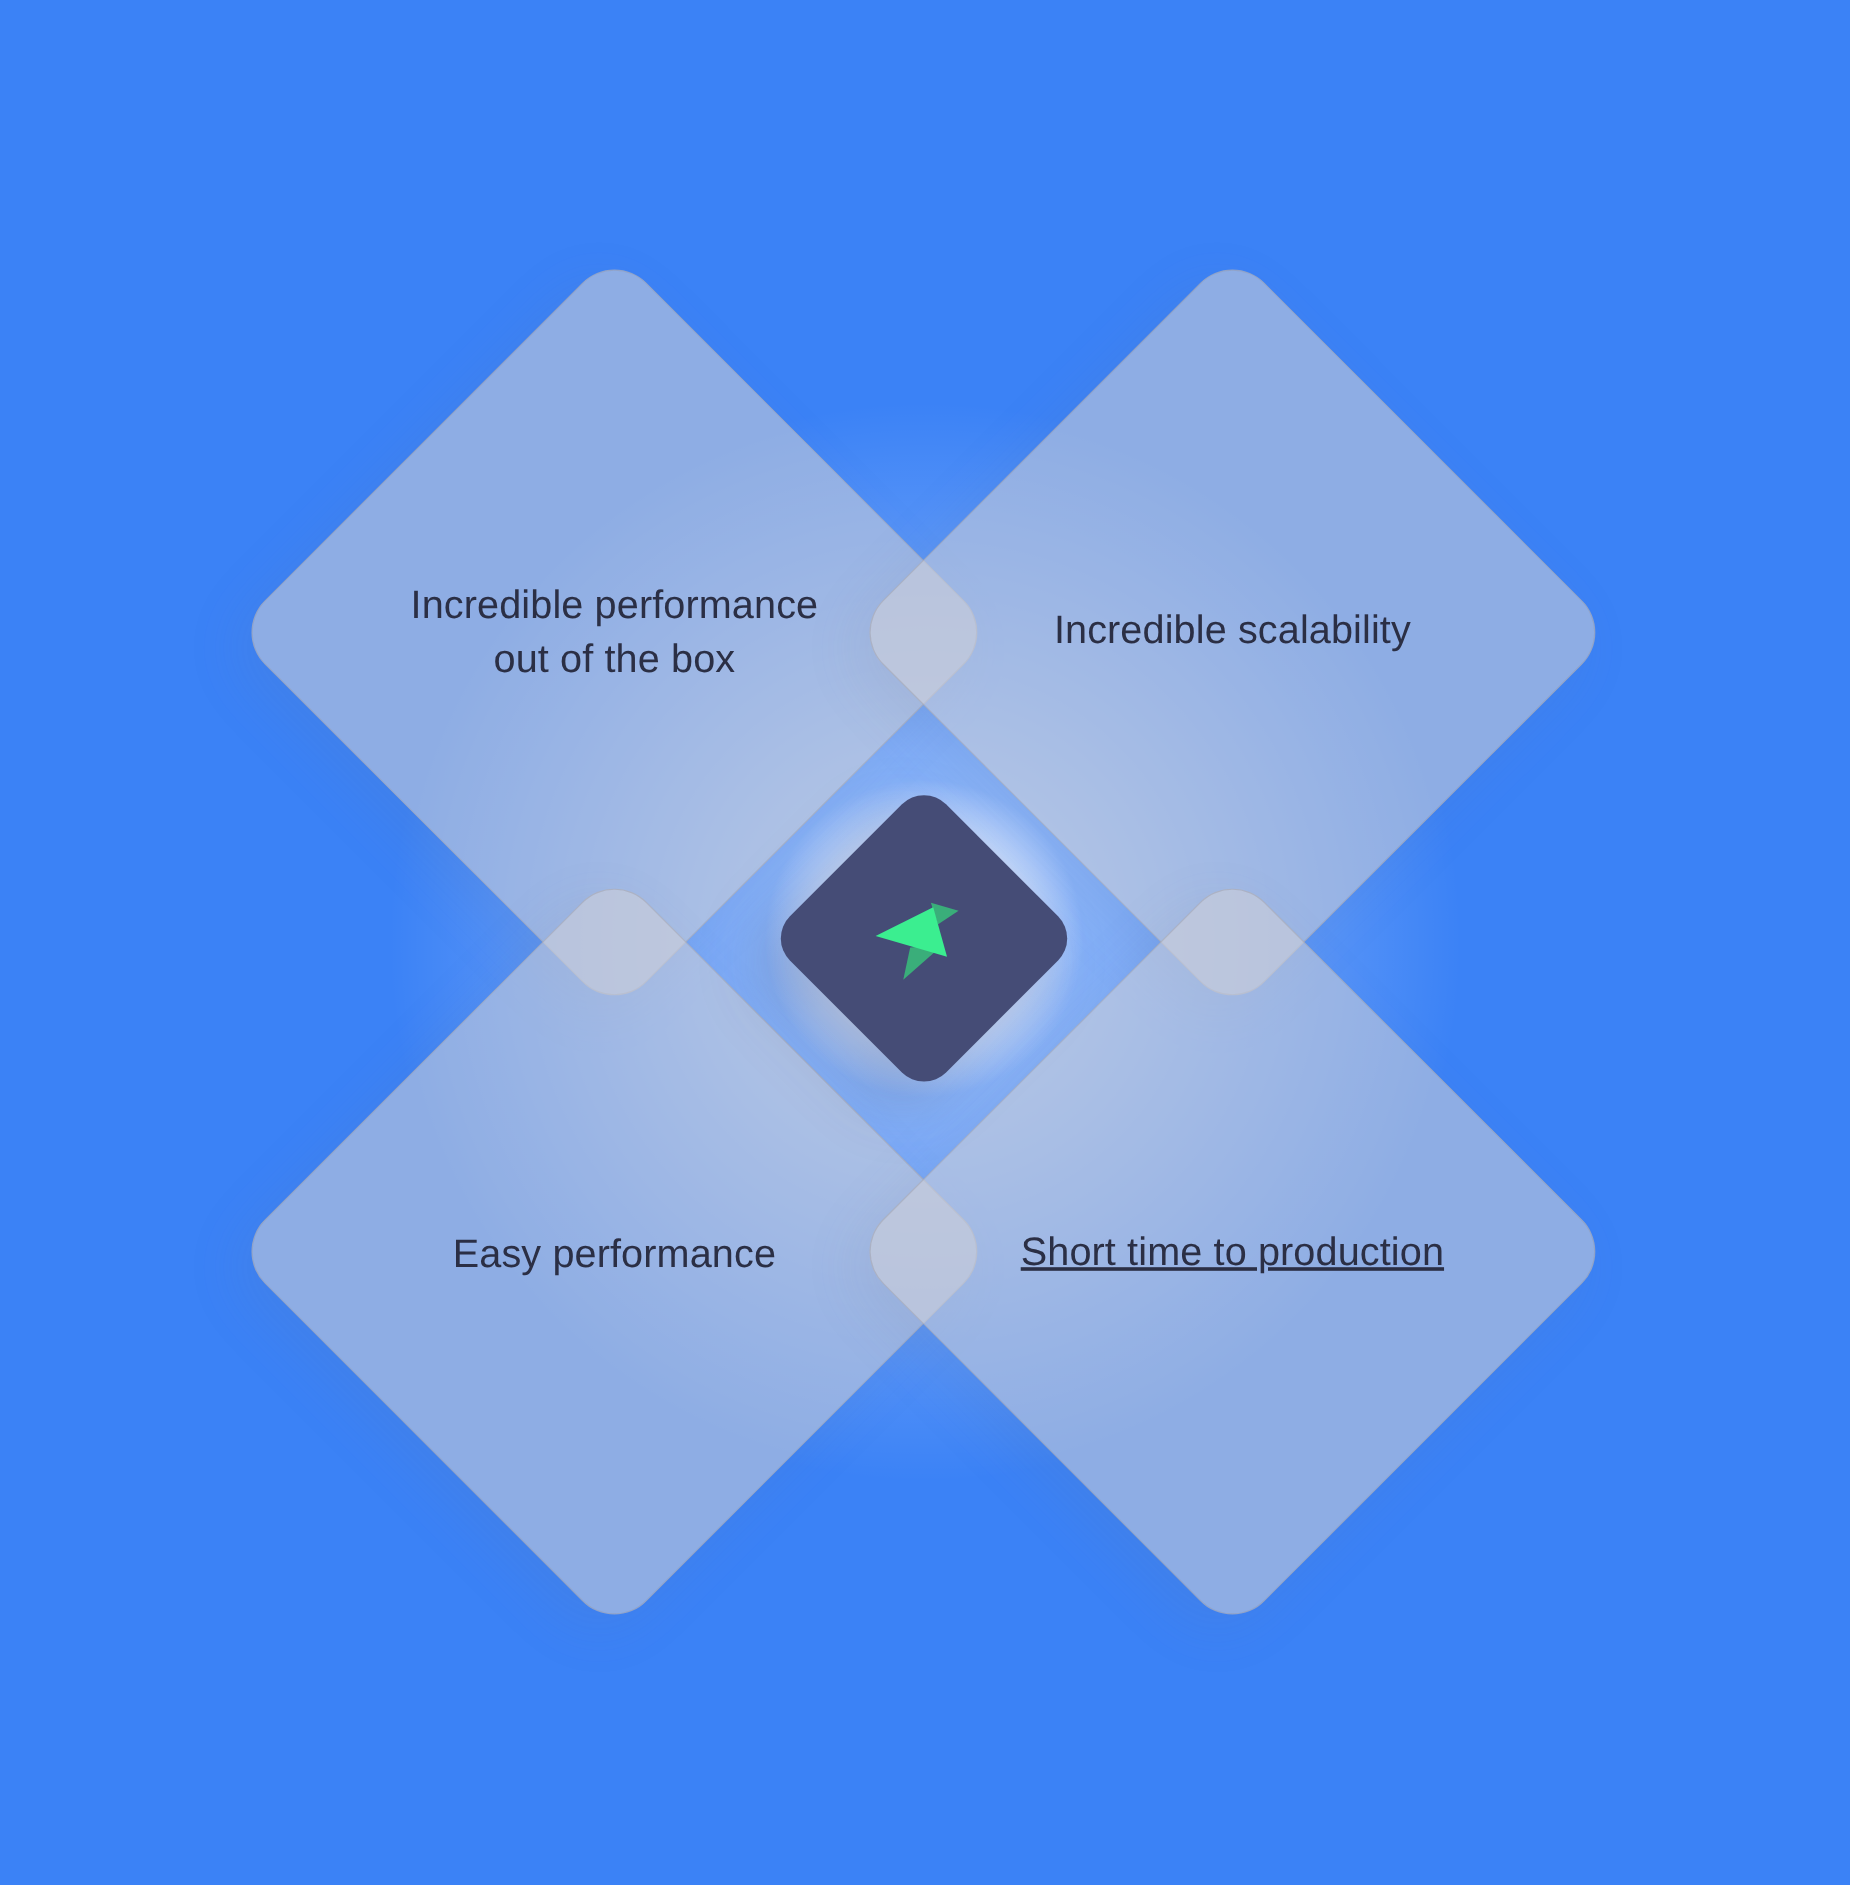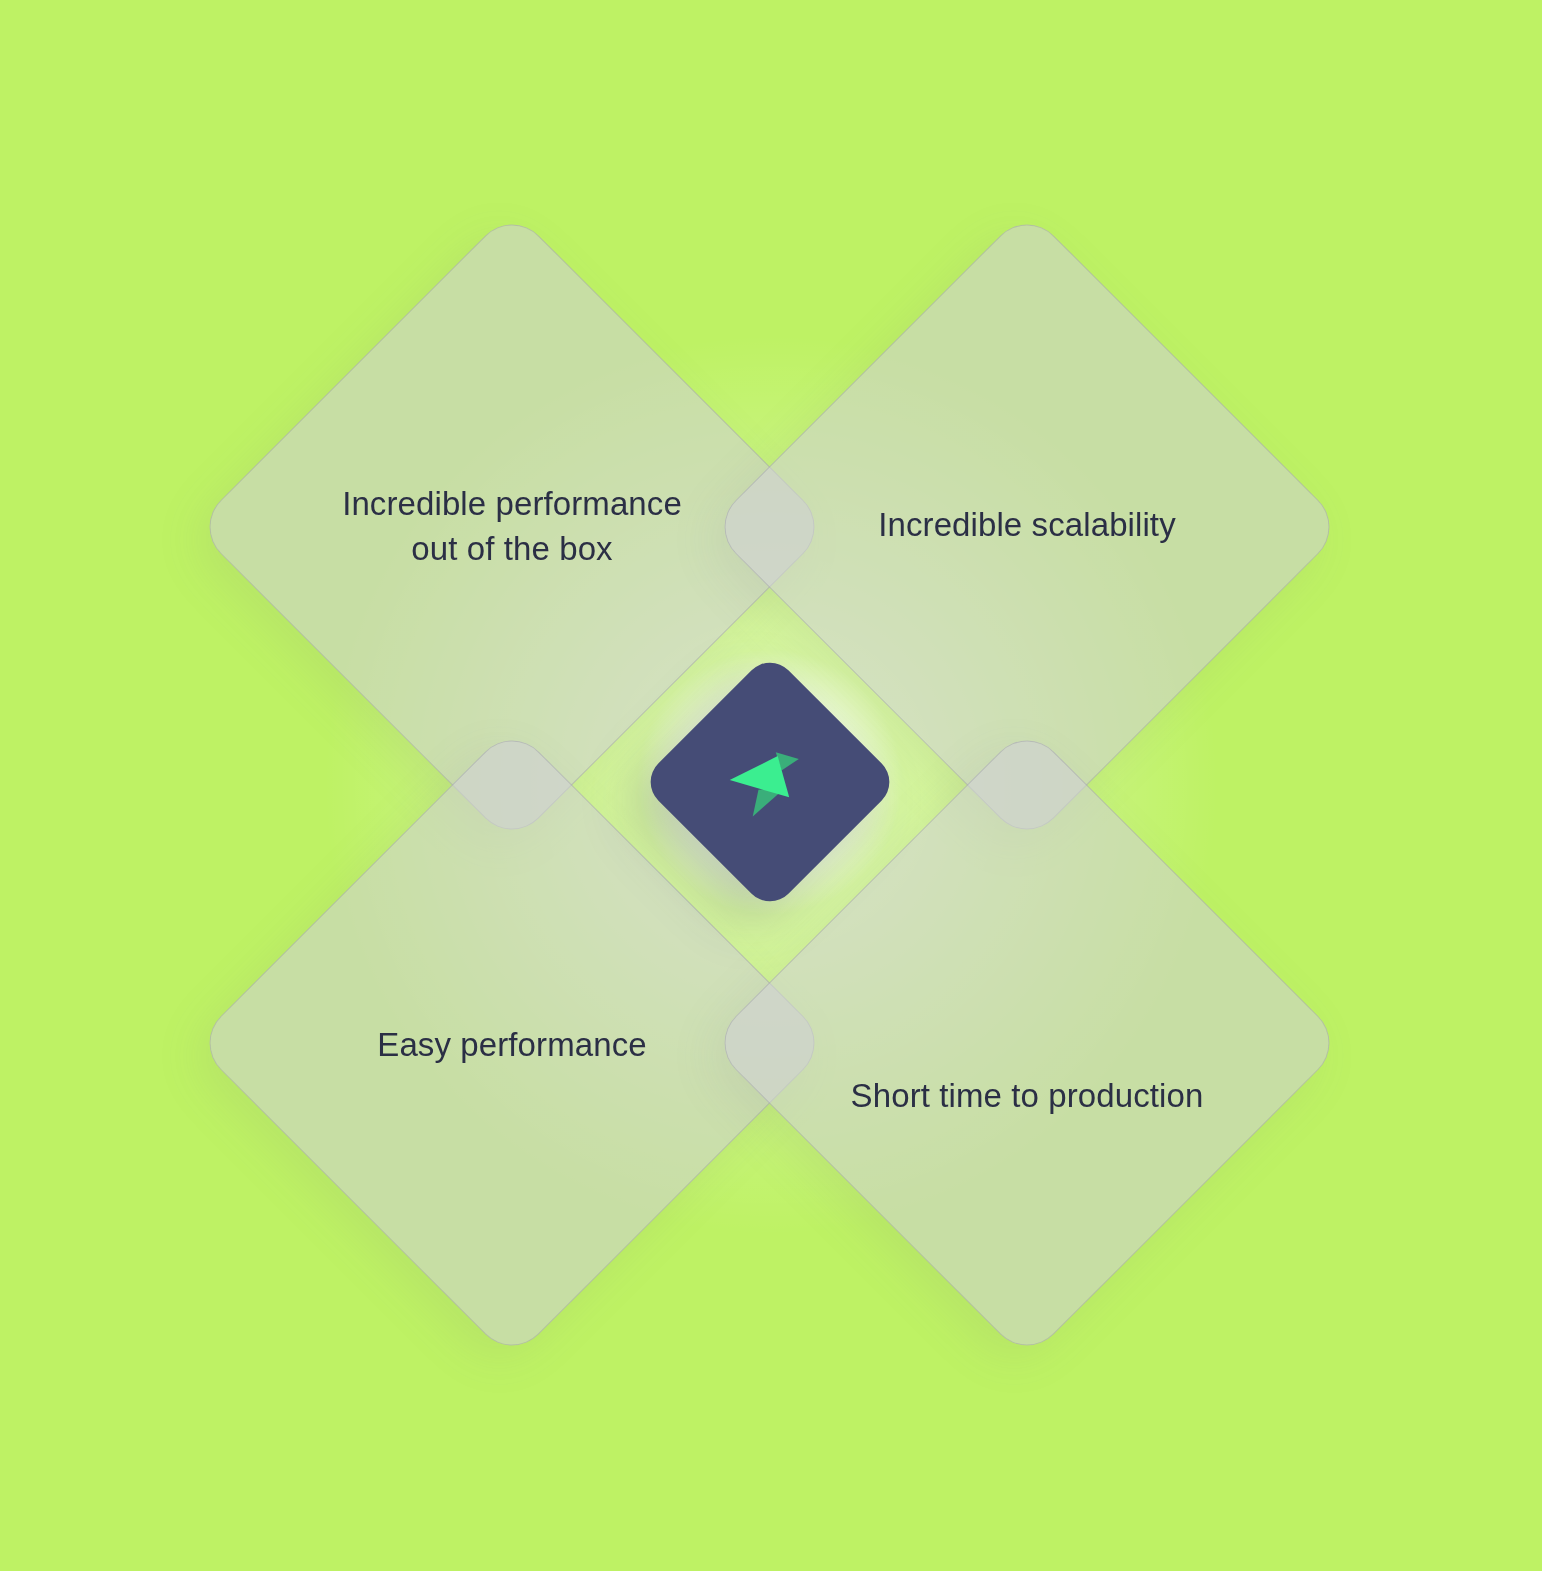--- a/index.html
+++ b/index.html
@@ -12,21 +12,21 @@
     height: 1571px;
     background: #f2f1f0;
     font-family: "Liberation Sans", "DejaVu Sans", sans-serif;
     overflow: hidden;
   }
 
   #stage {
     position: relative;
     width: 1542px;
     height: 1571px;
-    background: #bef264;
+    background: #3b82f6;
   }
 
   
   .ambient {
     position: absolute;
     left: 150px;
     top: 160px;
     width: 1242px;
     height: 1250px;
     border-radius: 50%;
@@ -60,21 +60,21 @@
     line-height: 1.35;
     letter-spacing: 0.1px;
     text-align: center;
     white-space: pre-line;
     pointer-events: none;
     -webkit-font-smoothing: antialiased;
   }
   .lab-tl { left: 262px;  top: 482px;  width: 500px; }
   .lab-tr { left: 787px;  top: 503px;  width: 480px; }
   .lab-bl { left: 262px;  top: 1023px; width: 500px; }
-  .lab-br { left: 787px;  top: 1074px; width: 480px; }
+  .lab-br { left: 787px;  top: 1021px; width: 480px; text-decoration: underline; }
 
   
   .logo-glow {
     position: absolute;
     left: 600px;
     top: 612px;
     width: 340px;
     height: 340px;
     border-radius: 50%;
     background: radial-gradient(closest-side, rgba(255,255,255,0.95), rgba(255,255,255,0.62) 46%, rgba(255,255,255,0) 78%);

